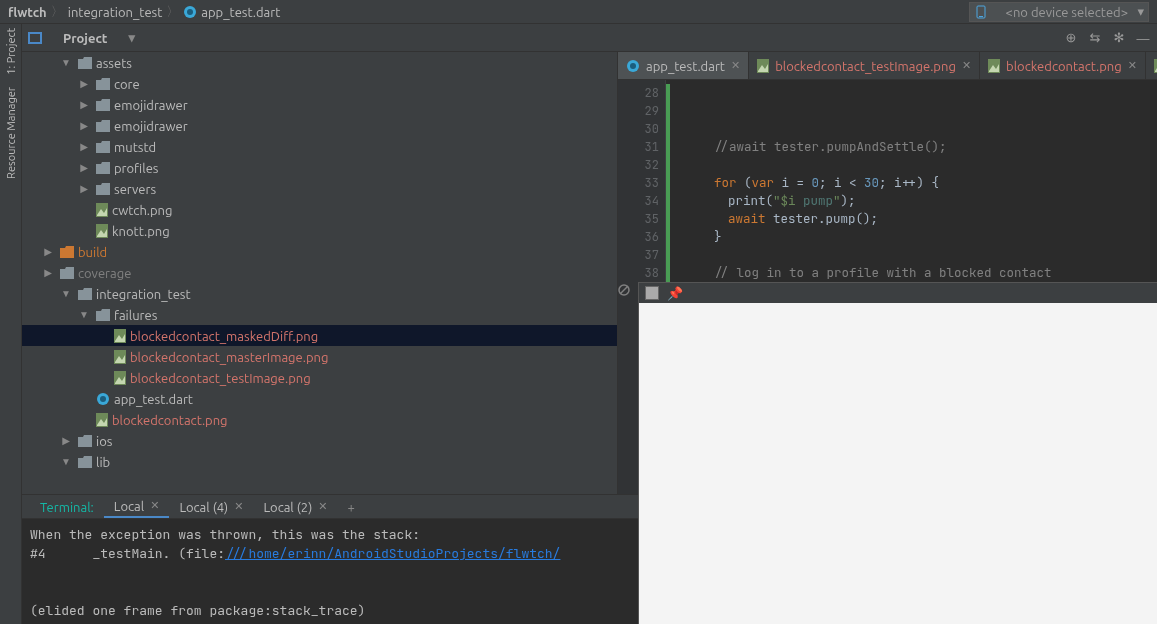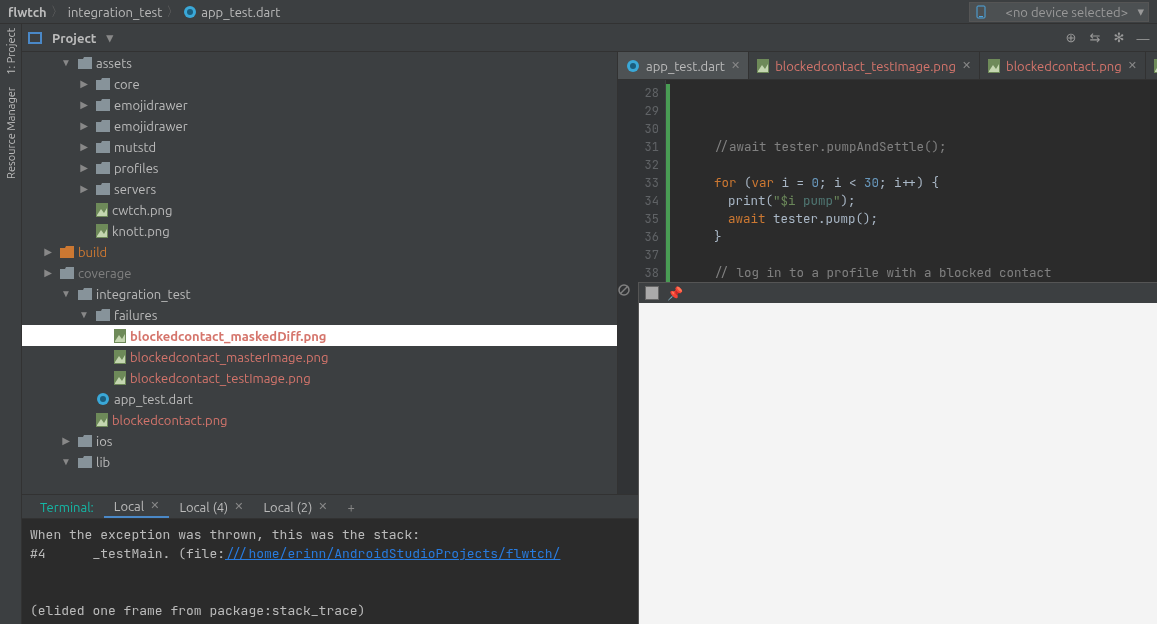--- a/index.html
+++ b/index.html
@@ -62,39 +62,39 @@
 .main-col { flex: 1; display: flex; flex-direction: column; min-width: 0; }
 .toolrow {
   height: 28px;
   background: #3c3f41;
   border-bottom: 1px solid #323232;
   display: flex;
   align-items: center;
   padding: 0 6px;
   gap: 8px;
 }
-.project-label { display:flex; align-items:center; gap:10px; font-weight:bold;text-align:right;}
+.project-label { display:flex; align-items:center; gap:21px; font-weight:bold;text-align:right;}
 .toolrow-right { margin-left:auto; display:flex; gap:8px; color:#999; }
 .iconbtn { width:16px; height:16px; display:inline-flex; align-items:center; justify-content:center; cursor:pointer; color:#999;}
 .split { display:flex; flex:1; min-height:0; }
 .tree-panel {
   width: 596px;
   background: #3c3f41;
   overflow:auto;
   border-right:1px solid #323232;
 }
 .tree-item {
   height:21px;
   display:flex;
   align-items:center;
   gap:4px;
   padding-right:6px;
   white-space:nowrap;
 }
-.tree-item.selected { background:#ffffff;font-weight:bold; }
+.tree-item.selected { background:#0f172a; }
 .tw { width:16px; text-align:center; color:#888; font-size:10px; cursor:pointer;}
 .fn { color:#bbbbbb; }
 .fn.orange { color:#cc7832; }
 .fn.grey { color:#808080; }
 .fn.red { color:#d5756c; }
 .editor-panel {
   flex:1;
   display:flex;
   flex-direction:column;
   background:#2b2b2b;

